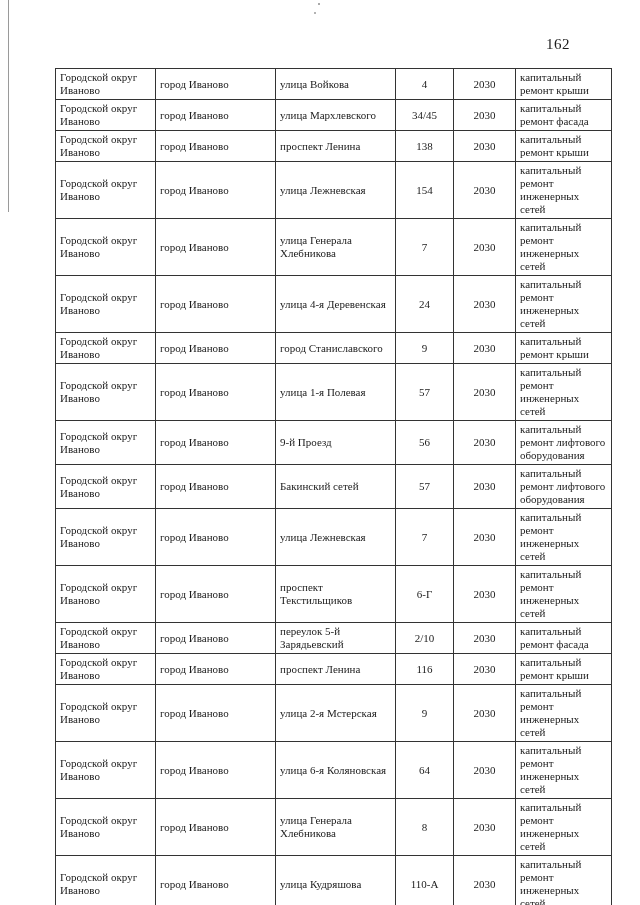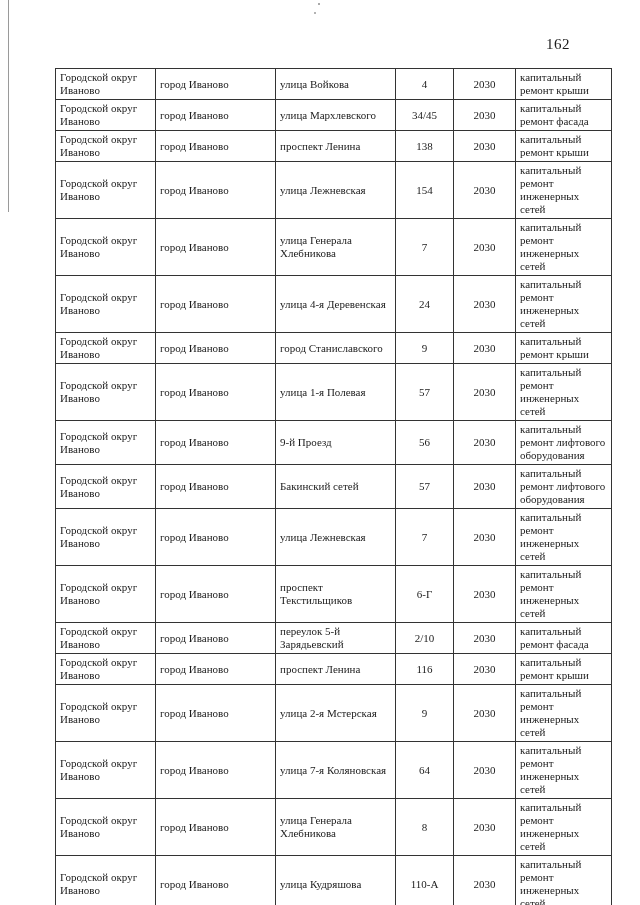--- a/index.html
+++ b/index.html
@@ -208,21 +208,21 @@
           <td class="col-municipality">Городской округ Иваново</td>
           <td class="col-city">город Иваново</td>
           <td class="col-street">улица 2-я Мстерская</td>
           <td class="col-house">9</td>
           <td class="col-year">2030</td>
           <td class="col-work">капитальный ремонт инженерных сетей</td>
         </tr>
         <tr>
           <td class="col-municipality">Городской округ Иваново</td>
           <td class="col-city">город Иваново</td>
-          <td class="col-street">улица 7-я Коляновская</td>
+          <td class="col-street">улица 6-я Коляновская</td>
           <td class="col-house">64</td>
           <td class="col-year">2030</td>
           <td class="col-work">капитальный ремонт инженерных сетей</td>
         </tr>
         <tr>
           <td class="col-municipality">Городской округ Иваново</td>
           <td class="col-city">город Иваново</td>
           <td class="col-street">улица Генерала Хлебникова</td>
           <td class="col-house">8</td>
           <td class="col-year">2030</td>

